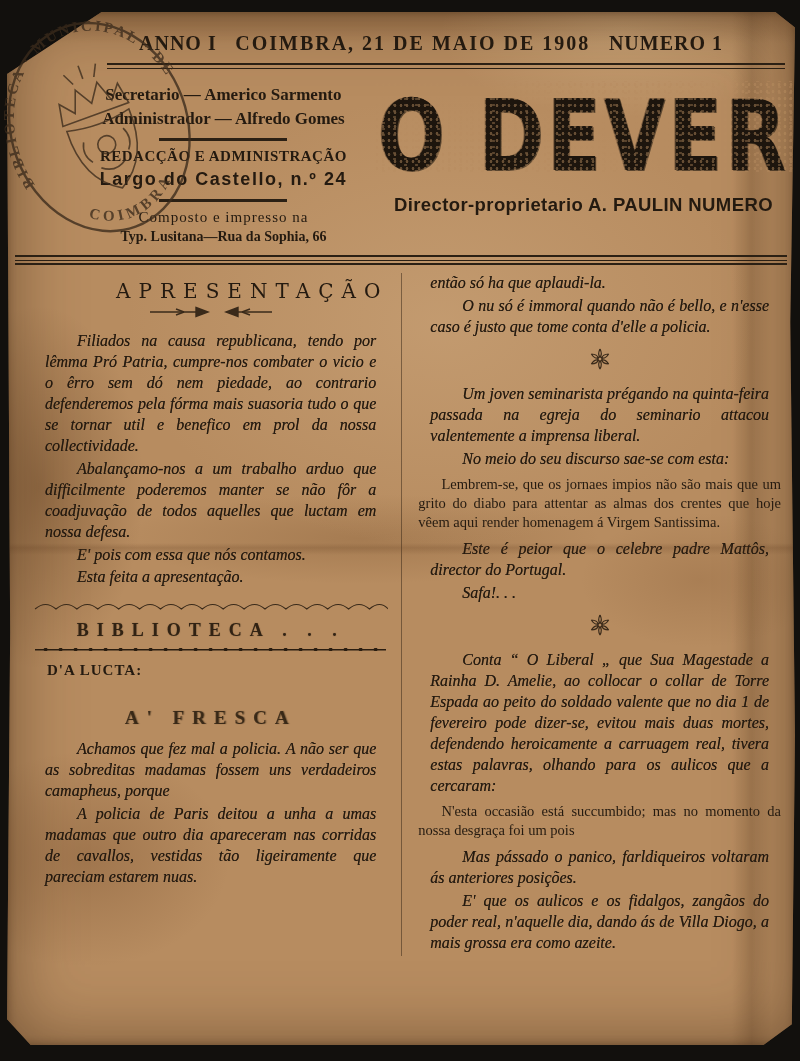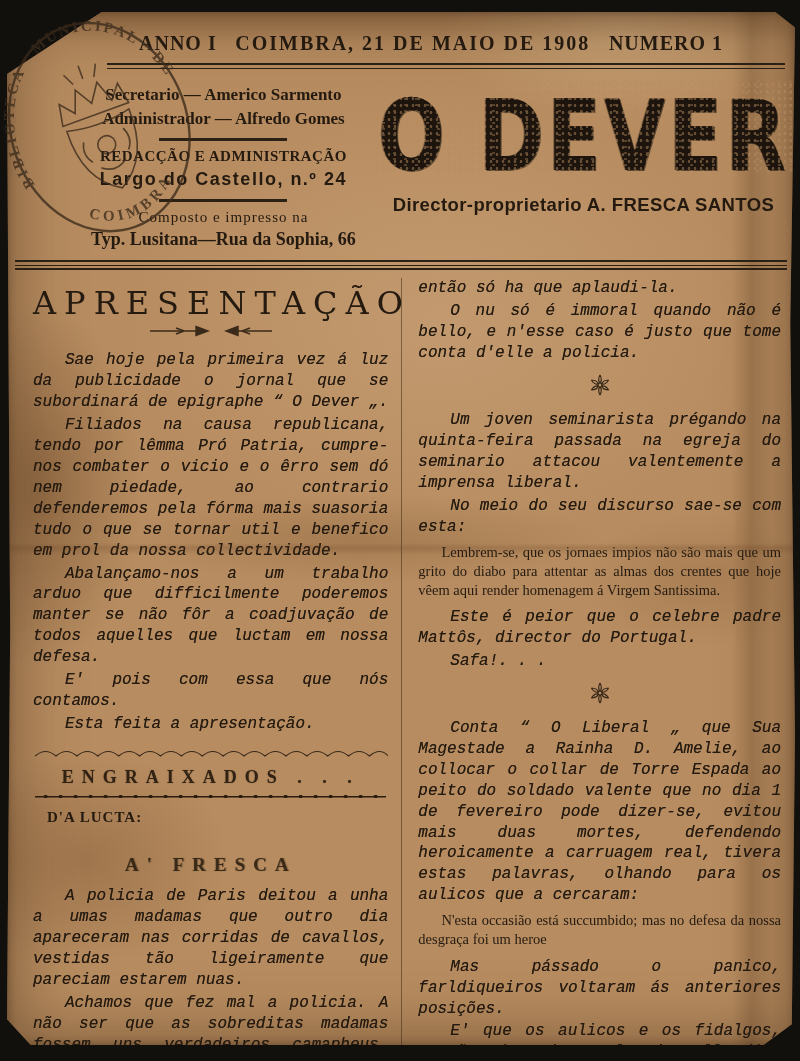--- a/index.html
+++ b/index.html
@@ -37,45 +37,45 @@
   .stamp svg{width:100%;height:100%;}
   
   .mast{display:flex;margin-top:14px;position:relative;z-index:1;}
   .mast-left{width:46%;padding-left:62px;text-align:center;}
   .mast-left .ln1{font-weight:700;font-size:17px;margin-top:2px;}
   .mast-left .ln2{font-weight:700;font-size:17px;margin-top:4px;}
   .shortrule{width:128px;height:3px;background:#2b2014;margin:9px auto 7px;}
   .mast-left .red1{font-weight:700;font-size:15px;letter-spacing:.5px;}
   .mast-left .red2{font-family:"Liberation Sans",sans-serif;font-weight:700;font-size:18px;letter-spacing:1.5px;margin-top:4px;}
   .mast-left .comp1{font-size:15px;letter-spacing:1px;margin-top:2px;}
-  .mast-left .comp2{font-weight:700;font-size:18px;margin-top:3px;}
+  .mast-left .comp2{font-weight:700;font-size:14px;margin-top:3px;}
   .mast-right{flex:1;text-align:center;padding-right:6px;}
   .title-wrap{position:relative;display:inline-block;margin-top:2px;}
   .odever{font-family:"DejaVu Sans",sans-serif;font-weight:900;font-size:79px;line-height:1.05;
     letter-spacing:3px;color:#1d150d;transform:scaleY(1.25);transform-origin:top center;white-space:nowrap;
     text-shadow:1px 1px 0 rgba(29,21,13,.6), -1px 0 0 rgba(29,21,13,.4);}
   .title-speckle{position:absolute;inset:-4px;pointer-events:none;opacity:.5;
     background-image:radial-gradient(rgba(183,140,96,.95) 1px, transparent 1.7px),
                      radial-gradient(rgba(183,140,96,.8) 1.3px, transparent 2px);
     background-size:6px 7px, 11px 6px;background-position:0 0,4px 3px;}
   .director{font-family:"Liberation Sans",sans-serif;font-weight:700;font-size:18.5px;
     letter-spacing:.4px;margin-top:26px;white-space:nowrap;}
   .rule-heavy{margin:10px 8px 0;height:6px;border-top:2px solid #2b2014;border-bottom:2px solid #2b2014;
     background:linear-gradient(#2b2014,#2b2014) center/100% 1px no-repeat;}
   
   .cols{display:flex;padding:8px 14px 0 26px;}
   .col-l{width:47.5%;padding-right:13px;}
   .col-r{flex:1;padding-left:16px;border-left:1px solid rgba(52,36,20,.5);}
-  p.body{margin:0 0 2px;font-style:italic;font-family:Liberation Mono, monospace;
+  p.body{margin:0 12px 2px;font-style:italic;font-family:Liberation Serif, serif;
     font-size:16px;line-height:1.31;text-indent:2em;text-align:justify;
     text-shadow:0 0 .5px rgba(36,26,16,.75);}
   p.noind{text-indent:0;}
   p.quote{margin:5px 0 3px;font-style:normal;font-family:"Liberation Serif",serif;
     font-size:14.5px;line-height:1.32;text-indent:1.6em;text-align:justify;}
-  h2.apres{margin:6px 0 2px;text-align:right;font-weight:400;font-size:32px;
+  h2.apres{margin:6px 0 2px;text-align:right;font-weight:400;font-size:20px;
     letter-spacing:8px;font-family:"DejaVu Serif",serif;}
   .orn{display:block;text-align:center;margin:2px 0 8px;}
   .wavy{display:block;margin:10px auto 4px;width:100%;}
   h3.engr{margin:2px 0 2px;text-align:center;font-weight:700;font-size:18px;
     letter-spacing:8px;color:rgba(42,29,16,.9);text-shadow:0 0 1px rgba(42,29,16,.5);}
   .chain{height:9px;margin:4px 2px 8px;
     background-image:radial-gradient(#2a1d10 2px, transparent 2.7px),
                      linear-gradient(#2a1d10,#2a1d10);
     background-size:15px 9px, 100% 1.5px;
     background-position:center, center;
@@ -107,21 +107,21 @@
       <div class="red2">Largo do Castello, n.º 24</div>
       <div class="shortrule"></div>
       <div class="comp1">Composto e impresso na</div>
       <div class="comp2">Typ. Lusitana—Rua da Sophia, 66</div>
     </div>
     <div class="mast-right">
       <div class="title-wrap">
         <div class="odever">O DEVER</div>
         <div class="title-speckle"></div>
       </div>
-      <div class="director">Director-proprietario A. FRESCA SANTOS</div>
+      <div class="director">Director-proprietario A. PAULIN NUMERO</div>
     </div>
   </div>
 
   <div class="rule-heavy"></div>
 
   <div class="cols">
 
     <div class="col-l">
       <h2 class="apres">APRESENTAÇÃO</h2>
       <span class="orn">
@@ -131,39 +131,38 @@
             <polygon points="50,2.5 62,7 50,11.5"></polygon>
             <line x1="30" y1="4" x2="38" y2="7"></line>
             <line x1="30" y1="10" x2="38" y2="7"></line>
             <polygon points="92,2.5 80,7 92,11.5"></polygon>
             <line x1="90" y1="7" x2="126" y2="7"></line>
             <line x1="104" y1="4" x2="96" y2="7"></line>
             <line x1="104" y1="10" x2="96" y2="7"></line>
           </g>
         </svg>
       </span>
-      <p class="body">Sae hoje pela primeira vez á luz da publicidade o jornal que se subordinará de epigraphe “ O Dever „.</p>
       <p class="body">Filiados na causa republicana, tendo por lêmma Pró Patria, cumpre-nos combater o vicio e o êrro sem dó nem piedade, ao contrario defenderemos pela fórma mais suasoria tudo o que se tornar util e benefico em prol da nossa collectividade.</p>
       <p class="body">Abalançamo-nos a um trabalho arduo que difficilmente poderemos manter se não fôr a coadjuvação de todos aquelles que luctam em nossa defesa.</p>
       <p class="body">E' pois com essa que nós contamos.</p>
       <p class="body">Esta feita a apresentação.</p>
 
       <span class="wavy">
         <svg width="100%" height="12" viewBox="0 0 340 12" preserveAspectRatio="none">
           <path d="M2 9 q10 -9 20 0 q10 -9 20 0 q10 -9 20 0 q10 -9 20 0 q10 -9 20 0 q10 -9 20 0 q10 -9 20 0 q10 -9 20 0 q10 -9 20 0 q10 -9 20 0 q10 -9 20 0 q10 -9 20 0 q10 -9 20 0 q10 -9 20 0 q10 -9 20 0 q10 -9 20 0 q10 -9 18 0" fill="none" stroke="#3a2a1a" stroke-width="1.1"></path>
         </svg>
       </span>
-      <h3 class="engr">ENGRAIXADOS . . .</h3>
+      <h3 class="engr">BIBLIOTECA . . .</h3>
       <div class="chain"></div>
 
       <div class="kicker">D'A LUCTA:</div>
       <h4 class="fresca">A' FRESCA</h4>
 
+      <p class="body">Achamos que fez mal a policia. A não ser que as sobreditas madamas fossem uns verdadeiros camapheus, porque</p>
       <p class="body">A policia de Paris deitou a unha a umas madamas que outro dia apareceram nas corridas de cavallos, vestidas tão ligeiramente que pareciam estarem nuas.</p>
-      <p class="body">Achamos que fez mal a policia. A não ser que as sobreditas madamas fossem uns verdadeiros camapheus, porque</p>
     </div>
 
     <div class="col-r">
       <p class="body noind">então só ha que aplaudi-la.</p>
       <p class="body">O nu só é immoral quando não é bello, e n'esse caso é justo que tome conta d'elle a policia.</p>
 
       <span class="flower">
         <svg width="24" height="24" viewBox="0 0 24 24">
           <g stroke="#3a2a1a" stroke-width="1.2" fill="none">
             <circle cx="12" cy="12" r="2.2"></circle>
@@ -192,21 +191,21 @@
             <path d="M12 2 C14 6 14 8 12 10 C10 8 10 6 12 2" transform="rotate(60 12 12)"></path>
             <path d="M12 2 C14 6 14 8 12 10 C10 8 10 6 12 2" transform="rotate(120 12 12)"></path>
             <path d="M12 2 C14 6 14 8 12 10 C10 8 10 6 12 2" transform="rotate(180 12 12)"></path>
             <path d="M12 2 C14 6 14 8 12 10 C10 8 10 6 12 2" transform="rotate(240 12 12)"></path>
             <path d="M12 2 C14 6 14 8 12 10 C10 8 10 6 12 2" transform="rotate(300 12 12)"></path>
           </g>
         </svg>
       </span>
 
       <p class="body">Conta “ O Liberal „ que Sua Magestade a Rainha D. Amelie, ao collocar o collar de Torre Espada ao peito do soldado valente que no dia 1 de fevereiro pode dizer-se, evitou mais duas mortes, defendendo heroicamente a carruagem real, tivera estas palavras, olhando para os aulicos que a cercaram:</p>
-      <p class="quote">N'esta occasião está succumbido; mas no defesa da nossa desgraça foi um heroe</p>
+      <p class="quote">N'esta occasião está succumbido; mas no momento da nossa desgraça foi um pois</p>
       <div class="gap-s"></div>
       <p class="body">Mas pássado o panico, farldiqueiros voltaram ás anteriores posições.</p>
       <p class="body">E' que os aulicos e os fidalgos, zangãos do poder real, n'aquelle dia, dando ás de Villa Diogo, a mais grossa era como azeite.</p>
     </div>
   </div>
 
   <div class="crease"></div>
 </div>
 
 <div class="stamp">

